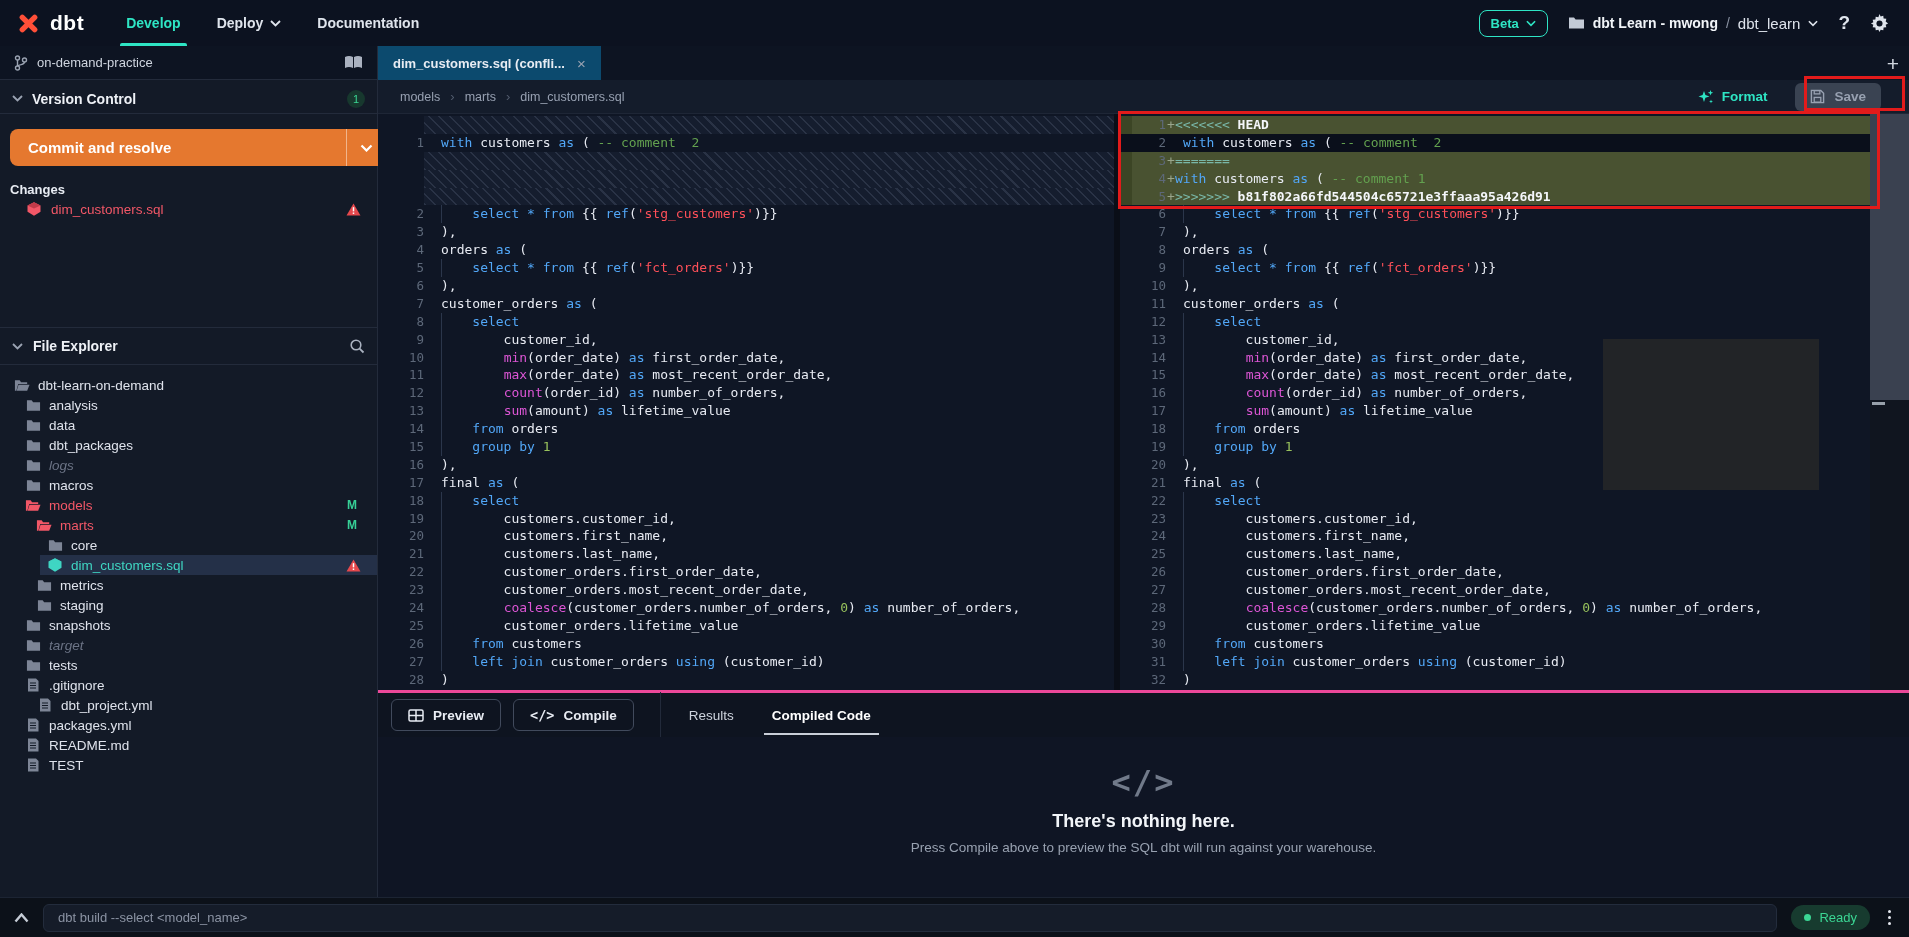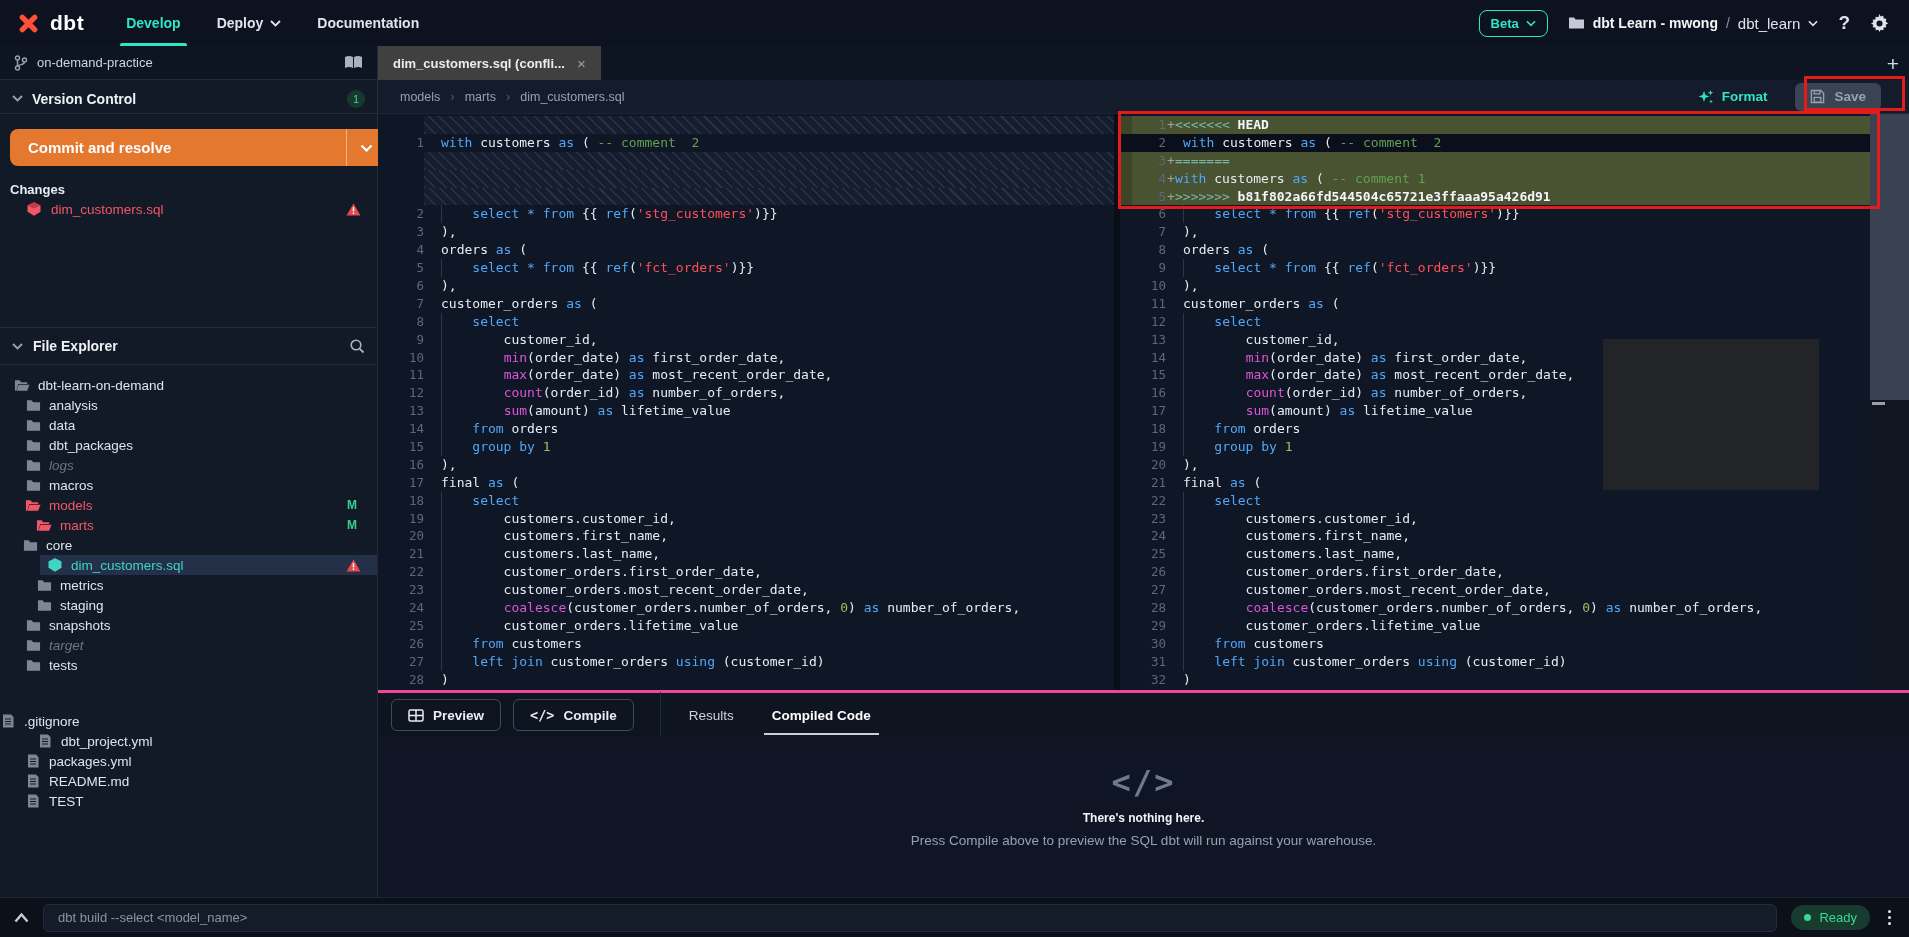--- a/index.html
+++ b/index.html
@@ -20,21 +20,21 @@
   .proj { display:flex; align-items:center; gap:8px; font-size:14px; }
   .proj .pname { font-weight:bold; color:#f2f5f9; }
   .proj .psep { color:#8b93a3; }
   .proj .penv { color:#dfe4ec; font-size:15px; }
   .help-q { font-size:19px; font-weight:bold; color:#dfe4ec; }
 
   
   .tabrow { position:absolute; left:0; top:46px; width:1909px; height:34px; background:#0d1422; display:flex; }
   .branchbox { width:378px; flex:none; border-right:1px solid #232b3b; border-bottom:1px solid #232b3b; display:flex; align-items:center; padding:0 14px; gap:9px; font-size:13px; color:#cfd5df; }
   .tabstrip { flex:1; display:flex; align-items:center; }
-  .tab { height:34px; background:#404040; display:flex; align-items:center; padding:0 15px; gap:12px; color:#e8ecf3; font-size:13px; font-weight:bold; }
+  .tab { height:34px; background:#0c4a6e; display:flex; align-items:center; padding:0 15px; gap:12px; color:#e8ecf3; font-size:13px; font-weight:bold; }
   .tab .closex { color:#9aa3b2; font-size:15px; font-weight:normal; }
   .newtab { margin-left:auto; margin-right:10px; color:#cfd5de; font-size:21px; line-height:1; }
 
   
   .sidebar { position:absolute; left:0; top:80px; width:378px; height:817px; background:#131a27; border-right:1px solid #232b3b; }
   .vc-header { position:absolute; left:0; top:4px; width:100%; height:30px; border-bottom:1px solid #232b3b; display:flex; align-items:center; padding:0 12px; gap:9px; }
   .vc-title { font-size:14px; font-weight:bold; color:#eef1f6; }
   .vbadge { margin-left:auto; width:18px; height:18px; border-radius:50%; background:#17382e; color:#3bd694; font-size:11px; display:flex; align-items:center; justify-content:center; }
   .commitbtn { position:absolute; left:10px; top:49px; width:376px; height:37px; background:#e5782f; border-radius:8px; display:flex; align-items:center; color:#fff; }
   .commitbtn .clabel { padding-left:18px; font-size:15px; font-weight:bold; }
@@ -101,21 +101,21 @@
   .tbtn { height:32px; padding:0 16px; border:1px solid #414a5c; border-radius:6px; display:flex; gap:9px; align-items:center; color:#e8ecf3; font-weight:bold; font-size:13.5px; background:transparent; margin-right:12px; }
   .tdiv { width:1px; height:47px; background:#222a3a; margin:0 28px 0 14px; }
   .rtab { margin-right:38px; color:#cdd3dd; font-size:13.5px; height:100%; display:flex; align-items:center; position:relative; }
   .rtab.active { color:#fff; font-weight:bold; }
   .rtab.active::after { content:''; position:absolute; left:-8px; right:-8px; bottom:2px; height:2px; background:#c9ced8; }
   .code-glyph { font-family:"DejaVu Sans Mono", monospace; font-weight:bold; }
 
   
   .results { position:absolute; left:378px; top:737px; width:1531px; height:160px; background:#0f1524; display:flex; flex-direction:column; align-items:center; padding-top:26px; }
   .empty-icon { font-family:"DejaVu Sans Mono", monospace; font-size:32px; font-weight:bold; color:#717a8a; letter-spacing:2px; }
-  .empty-title { margin-top:10px; font-size:12px; font-weight:bold; color:#f2f5f9; }
+  .empty-title { margin-top:10px; font-size:18px; font-weight:bold; color:#f2f5f9; }
   .empty-sub { margin-top:8px; font-size:13.5px; color:#98a1b0; }
 
   
   .statusbar { position:absolute; left:0; top:897px; width:1909px; height:40px; background:#0c1119; border-top:1px solid #1c2433; display:flex; align-items:center; padding:0 14px; gap:14px; }
   .cmd { flex:1; height:28px; background:#151c29; border:1px solid #232c3c; border-radius:6px; color:#c9cfd9; padding:0 14px; font-size:13px; font-family:"Liberation Sans", sans-serif; outline:none; }
   .cmd::placeholder { color:#8b93a3; }
   .ready-pill { background:#173b2f; color:#3bd694; font-size:13px; border-radius:14px; padding:5px 13px; display:flex; align-items:center; gap:8px; }
   .ready-dot { width:7px; height:7px; border-radius:50%; background:#3bd694; }
   .kebab { display:flex; flex-direction:column; gap:3px; padding:0 4px; }
   .kebab i { width:3px; height:3px; border-radius:50%; background:#e6e9f0; }
@@ -302,21 +302,21 @@
         <div class="trow err" style="padding-left: 36px;">
           <span class="ticon">
             <svg width="16" height="13" viewBox="0 0 17 13">
               <path d="M1 1h5l1.5 2H14v2H4.5L2.5 12H1z" fill="currentColor"></path>
               <path d="M4.8 5.6H16.5L14 12H2.8z" fill="currentColor"></path>
             </svg>
           </span>
           <span>marts</span>
           <span class="mbadge">M</span>
         </div>
-        <div class="trow" style="padding-left: 22px;">
+        <div class="trow" style="padding-left: 47px;">
           <span class="ticon">
             <svg width="15" height="13" viewBox="0 0 16 13">
               <path d="M1 1h5l1.6 2H15v9H1z" fill="currentColor"></path>
             </svg>
           </span>
           <span>core</span>
         </div>
         <div class="trow sel" style="padding-left: 47px;">
           <span class="ticon">
             <svg width="16" height="16" viewBox="0 0 16 16">
@@ -366,21 +366,21 @@
           <span>target</span>
         </div>
         <div class="trow" style="padding-left: 25px;">
           <span class="ticon">
             <svg width="15" height="13" viewBox="0 0 16 13">
               <path d="M1 1h5l1.6 2H15v9H1z" fill="currentColor"></path>
             </svg>
           </span>
           <span>tests</span>
         </div>
-        <div class="trow" style=" margin-top: 36px;">
+        <div class="trow" style="padding-left: 25px;">
           <span class="ticon">
             <svg width="12" height="14" viewBox="0 0 12 14">
               <path d="M1 0.5h8l2.5 2.5v10.5H1z" fill="currentColor"></path>
               <g stroke="#131a27" stroke-width="1">
                 <line x1="3" y1="5" x2="9" y2="5"></line>
                 <line x1="3" y1="7.5" x2="9" y2="7.5"></line>
                 <line x1="3" y1="10" x2="9" y2="10"></line>
               </g>
             </svg>
           </span>

